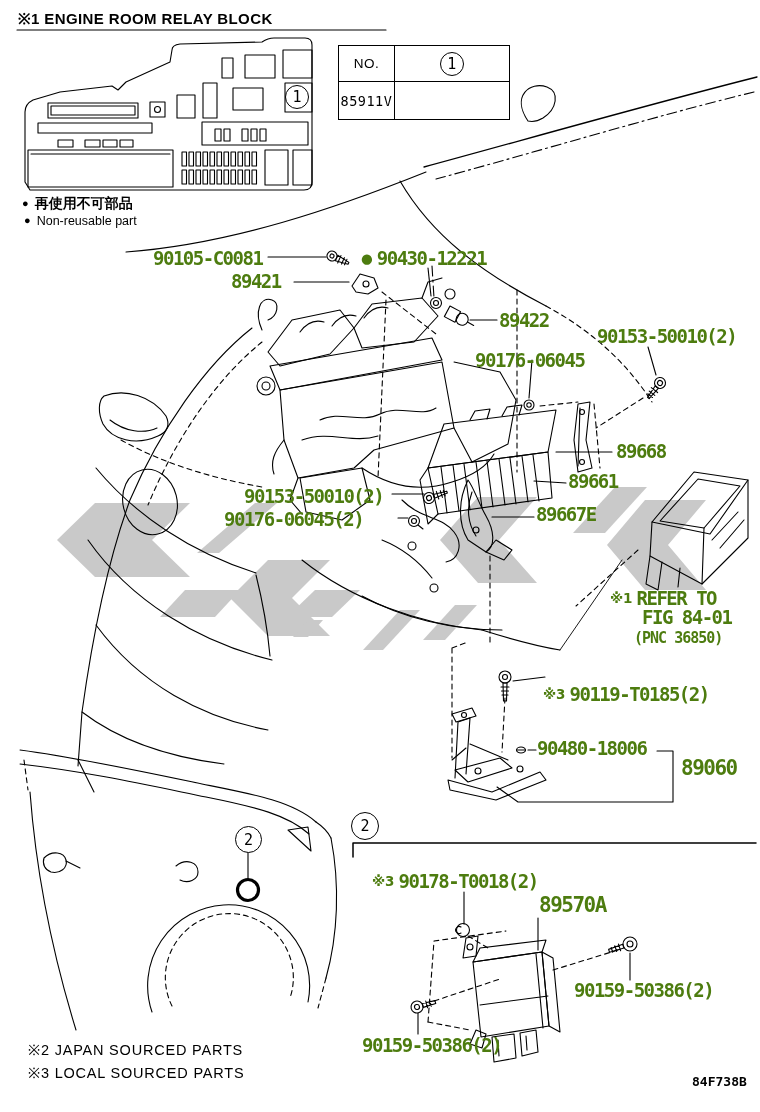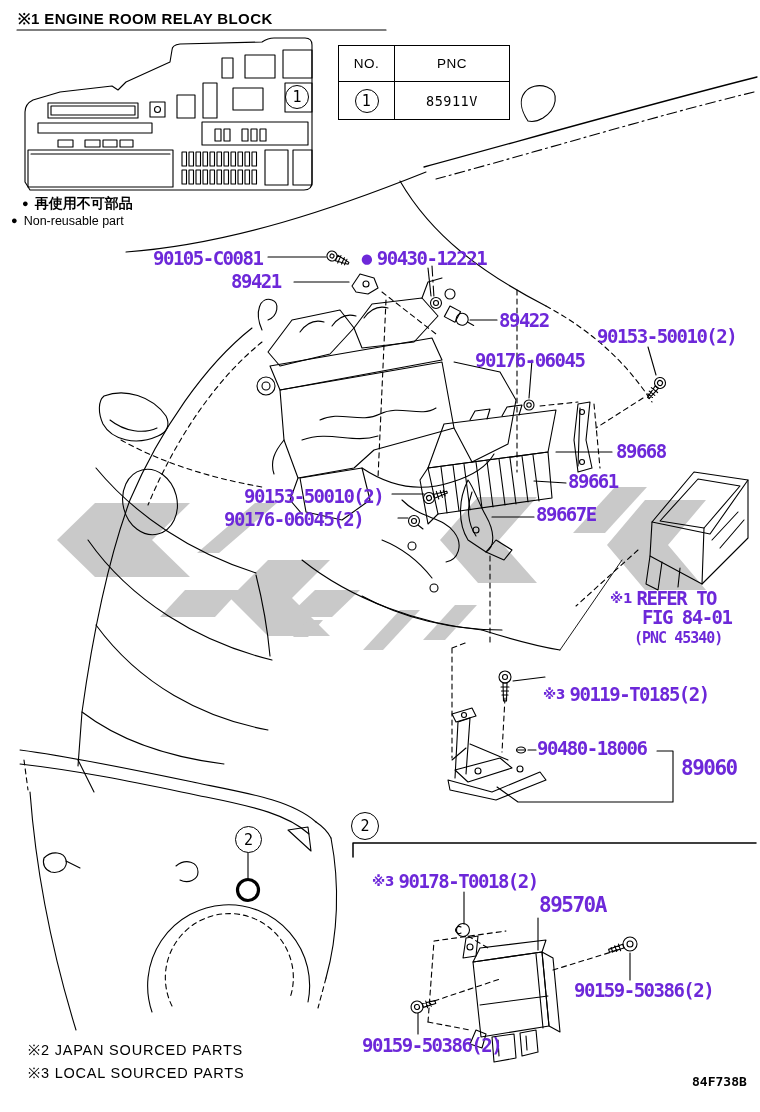--- a/index.html
+++ b/index.html
@@ -4,30 +4,30 @@
 <style>
   html,body{margin:0;padding:0;background:#fff}
   .canvas{position:relative;width:760px;height:1112px;background:#fff;overflow:hidden;
           font-family:"Liberation Sans",sans-serif;color:#000}
   svg.art{position:absolute;left:0;top:0}
   .ln{fill:none;stroke:#000;stroke-width:1.1;stroke-linecap:round;stroke-linejoin:round}
   .wm{fill:#c9c9c9;stroke:none}
   .dash{stroke-dasharray:5 4}
   .dashdot{stroke-dasharray:10 4 2 4}
   .txt{position:absolute;white-space:nowrap}
-  .pl{position:absolute;white-space:nowrap;color:#6d28d9;
+  .pl{position:absolute;white-space:nowrap;color:#4d7c0f;
       font-family:"DejaVu Sans Mono","Liberation Mono",monospace;font-weight:bold;
       font-size:19px;letter-spacing:-1.5px}
   .pl .pfx{font-family:"DejaVu Sans",sans-serif;font-weight:bold;font-size:13.5px;
       letter-spacing:0;margin-right:4px;vertical-align:2px}
   .pl.big{font-size:21px}
   .pl.small{font-size:15px;letter-spacing:-1px}
   .title{left:18px;top:8px;font-size:15px;letter-spacing:.4px;font-weight:bold}
   .legend-jp{left:22px;top:195px;font-size:14px;font-weight:bold}
-  .legend-en{left:11px;top:214px;font-size:12.5px}
+  .legend-en{left:24px;top:214px;font-size:12.5px}
   .dot{display:inline-block;margin-right:6px;font-size:11px;vertical-align:1px}
   .foot{font-size:14.5px;letter-spacing:.8px}
   .doc{font-family:"DejaVu Sans Mono",monospace;font-weight:bold;font-size:13px;letter-spacing:0}
   .co{position:absolute;border:1.5px solid #000;border-radius:50%;box-sizing:border-box;
       display:flex;align-items:center;justify-content:center;
       font-family:"DejaVu Sans Mono",monospace;font-size:15px}
   .ptable{position:absolute;left:338px;top:45px;border:1.6px solid #000;display:grid;
       grid-template-columns:56px 114px;grid-template-rows:36px 37px;background:#fff}
   .ptable>div{display:flex;align-items:center;justify-content:center;
       border-right:1.4px solid #000;border-bottom:1.4px solid #000;font-size:13.5px;letter-spacing:.5px}
@@ -311,21 +311,20 @@
   </g>
 </svg>
 
 <div class="txt title">※1 ENGINE ROOM RELAY BLOCK</div>
 
 <div class="txt legend-jp"><span class="dot">●</span><span>再使用不可部品</span></div>
 <div class="txt legend-en"><span class="dot">●</span><span>Non-reusable part</span></div>
 
 <div class="ptable">
   <div>NO.</div>
-  <div>PNC</div>
   <div>
         <span class="co inline">1</span>
       </div>
   <div class="pnc-val">85911V</div>
 </div>
 
 <div class="co" style="left:285px;top:85px;width:24px;height:24px">1</div>
 <div class="co" style="left:235px;top:826px;width:27px;height:27px">2</div>
 <div class="co" style="left:351px;top:812px;width:28px;height:28px">2</div>
 
@@ -336,21 +335,21 @@
 <div class="pl" style="left:597px;top:325px">90153-50010(2)</div>
 <div class="pl" style="left:475px;top:349px">90176-06045</div>
 <div class="pl" style="left:616px;top:440px">89668</div>
 <div class="pl" style="left:568px;top:470px">89661</div>
 <div class="pl" style="left:536px;top:503px">89667E</div>
 <div class="pl" style="left:244px;top:485px">90153-50010(2)</div>
 <div class="pl" style="left:224px;top:508px">90176-06045(2)</div>
 
 <div class="pl" style="left:610px;top:587px"><span class="pfx">※1</span><span>REFER TO</span></div>
 <div class="pl" style="left:642px;top:606px">FIG 84-01</div>
-<div class="pl small" style="left:634px;top:629px">(PNC 45340)</div>
+<div class="pl small" style="left:634px;top:629px">(PNC 36850)</div>
 
 <div class="pl" style="left:543px;top:683px"><span class="pfx">※3</span><span>90119-T0185(2)</span></div>
 <div class="pl" style="left:537px;top:737px">90480-18006</div>
 <div class="pl big" style="left:681px;top:756px">89060</div>
 
 <div class="pl" style="left:372px;top:870px"><span class="pfx">※3</span><span>90178-T0018(2)</span></div>
 <div class="pl big" style="left:539px;top:893px">89570A</div>
 <div class="pl" style="left:574px;top:979px">90159-50386(2)</div>
 <div class="pl" style="left:362px;top:1034px">90159-50386(2)</div>
 

